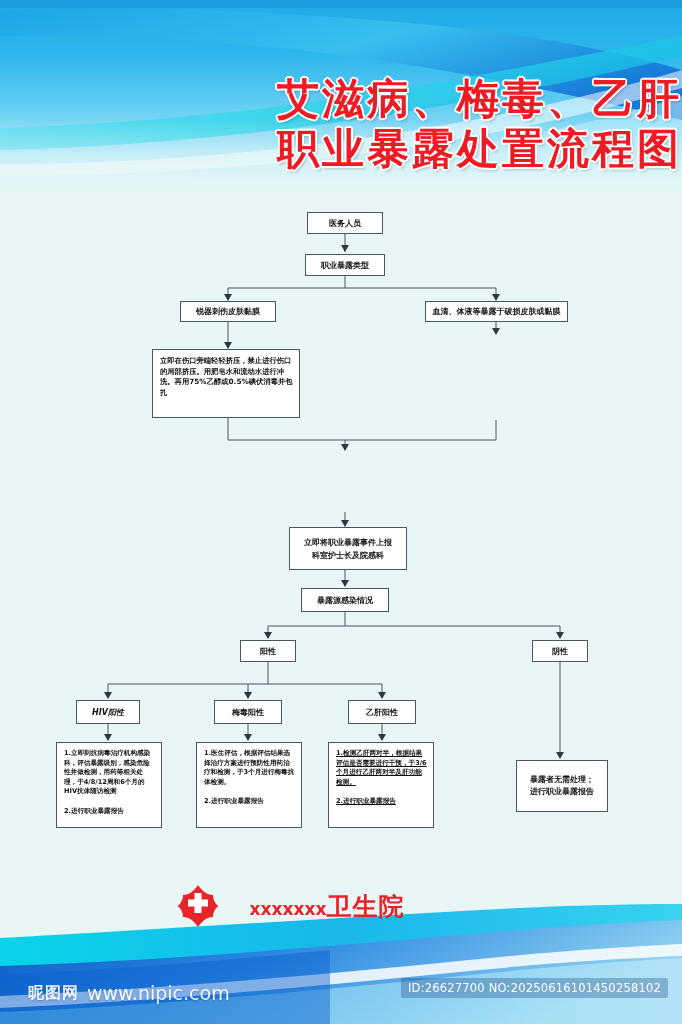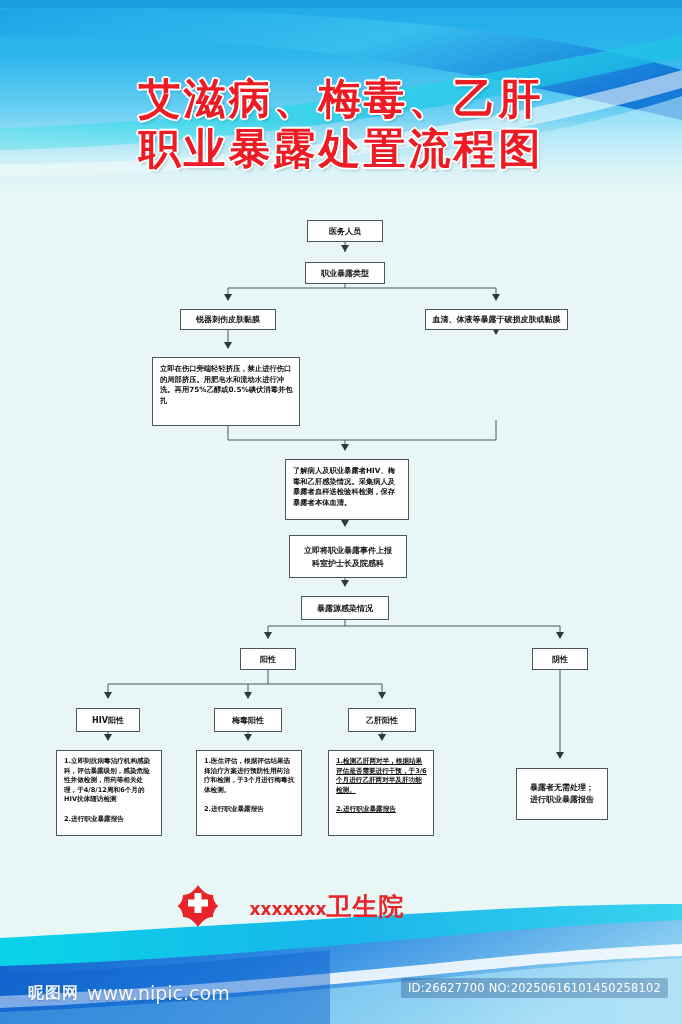--- a/index.html
+++ b/index.html
@@ -27,21 +27,21 @@
     position:absolute; left:0; top:120px; width:682px; height:110px;
     background: linear-gradient(180deg, rgba(232,247,246,0) 0%, rgba(232,247,246,0.75) 55%, #e8f7f6 100%);
   }
   .ftr-band {
     position:absolute; left:0; bottom:0; width:682px; height:120px; overflow:hidden;
   }
 
   
   .title-wrap {
     position:absolute; left:0; top:74px; width:682px;
-    text-align:center; z-index:6;
+    text-align:right; z-index:6;
   }
   .title-line {
     font-family: "DejaVu Sans", "Liberation Sans", sans-serif;
     font-weight:700;
     font-size:42px;
     line-height:50px;
     letter-spacing:3px;
     color:#ed1c24;
     text-shadow:
       -1.4px -1.4px 0 #ffffff, 1.4px -1.4px 0 #ffffff,
@@ -57,21 +57,20 @@
 
   .node {
     position:absolute;
     background:#ffffff;
     border:1px solid #4a5560;
     display:flex;
     align-items:center;
     justify-content:center;
     color:#111;
     z-index:5;
-    margin-top:8px;
   }
   .node.center { text-align:center; }
   .node.center > span { display:block; width:100%; text-align:center; }
   .node.para { align-items:flex-start; justify-content:flex-start; padding:6px 6px 5px 7px; }
   .node.para > span { display:block; text-align:left; }
 
   .n-sm   { font-size:8px;  line-height:11px; font-weight:700; }
   .n-body { font-size:7.3px; line-height:10.6px; font-weight:700; }
   .n-tiny { font-size:6.6px; line-height:9.6px; font-weight:700; }
 
@@ -205,41 +204,38 @@
 
     <div class="node center n-sm" style="left:425px; top:301px; width:143px; height:21px;">
       <span>血清、体液等暴露于破损皮肤或黏膜</span>
     </div>
 
     <div class="node para n-body" style="left:152px; top:349px; width:148px; height:69px;">
       <span>立即在伤口旁端轻轻挤压，禁止进行伤口的局部挤压。用肥皂水和流动水进行冲洗。再用75%乙醇或0.5%碘伏消毒并包扎</span>
     </div>
 
 
-    <div class="node para n-body" style="left:285px; top:451px; width:124px; height:61px;">
-      <span>了解病人及职业暴露者HIV、梅毒和乙肝感染情况。采集病人及暴露者血样送检验科检测，保存暴露者本体血清。</span>
-    </div>
 
     <div class="node center n-sm" style="left:289px; top:527px; width:118px; height:43px; padding:0 12px;">
       <span style="line-height:13px;">立即将职业暴露事件上报科室护士长及院感科</span>
     </div>
 
     <div class="node center n-sm" style="left:301px; top:588px; width:88px; height:24px;">
       <span>暴露源感染情况</span>
     </div>
 
     <div class="node center n-sm" style="left:240px; top:640px; width:56px; height:22px;justify-content:center;">
       <span>阳性</span>
     </div>
 
     <div class="node center n-sm" style="left:532px; top:640px; width:56px; height:22px;">
       <span>阴性</span>
     </div>
 
-    <div class="node center n-sm" style="left:76px; top:700px; width:64px; height:24px;">
+    <div class="node center n-sm" style="left:76px; top:700px; width:64px; height:24px;font-style:italic;">
       <span>HIV阳性</span>
     </div>
 
     <div class="node center n-sm" style="left:214px; top:700px; width:68px; height:24px;">
       <span>梅毒阳性</span>
     </div>
 
     <div class="node center n-sm" style="left:348px; top:700px; width:68px; height:24px;">
       <span>乙肝阳性</span>
     </div>

